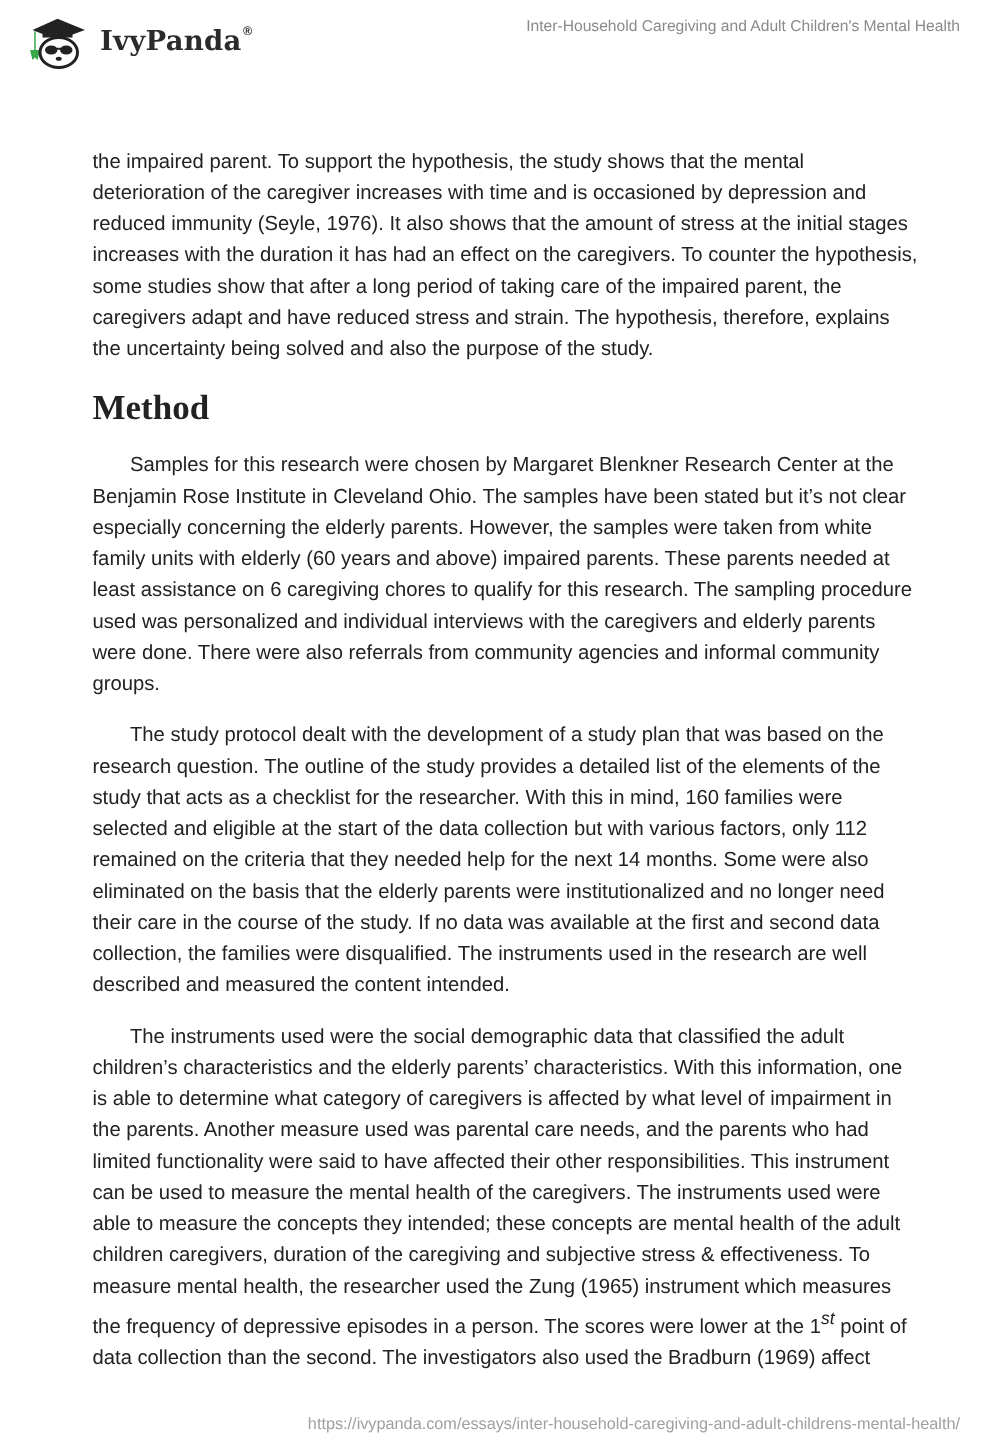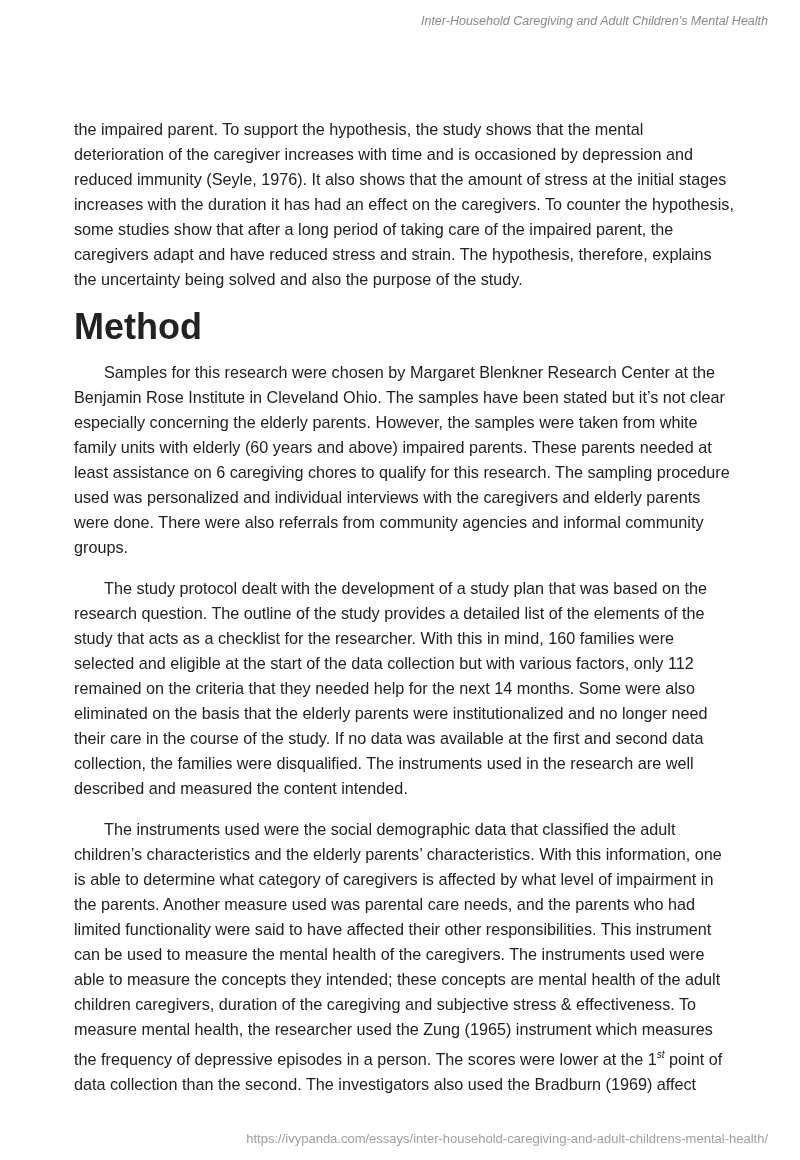--- a/index.html
+++ b/index.html
@@ -4,32 +4,51 @@
 <style>
   html, body { margin: 0; padding: 0; background: #ffffff; }
   body { width: 800px; height: 1160px; position: relative; overflow: hidden;
          font-family: "Liberation Sans", sans-serif; color: #1a1a1a; }
   .header { position: absolute; left: 0; top: 0; width: 800px; height: 60px; }
   .logo { position: absolute; left: 18px; top: 10px; display: flex; align-items: center; }
   .logo-mark { width: 56px; height: 46px; }
   .logo-text { font-family: "DejaVu Serif", serif; font-weight: bold; font-size: 22px;
                color: #2b2b2b; margin-left: 6px; letter-spacing: 0.2px; }
   .logo-text sup { font-size: 10px; font-family: "Liberation Sans", sans-serif; vertical-align: 12px; margin-left: 1px; }
-  .doc-title { position: absolute; right: 32px; top: 14px; font-size: 12.5px; color: #8a8a8a; font-style: italic; }
+  .doc-title { position: absolute; right: 32px; top: 14px; font-size: 12.5px; color: #8a8a8a; }
   .content { position: absolute; left: 74px; top: 70px; width: 660px; margin-top: 47px; }
   p { margin: 0 0 16px 0; font-size: 16.2px; line-height: 25px; color: #222; }
   p.indent { text-indent: 30px; }
-  h2 { font-size: 36px; font-weight: bold; margin: 18px 0 16px 0; line-height: 34px; color: #222; }
-  sup.ord { font-size: 10px; vertical-align: 7px; font-style: italic; }
+  h2 { font-size: 28px; font-weight: bold; margin: 18px 0 16px 0; line-height: 34px; color: #222; font-family: Liberation Serif, serif; }
+  sup.ord { font-size: 14px; vertical-align: 7px; font-style: italic; }
   .footer-url { position: absolute; right: 32px; top: 1131px; font-size: 13px; color: #a0a0a0; }
 </style>
 </head>
 <body>
 
 <div class="header">
+  <div class="logo">
+    <svg class="logo-mark" viewBox="0 0 56 46">
+
+      <polygon points="8,14 28,5 50,14 28,22" fill="#222"></polygon>
+      <rect x="16" y="14" width="24" height="6" fill="#222"></rect>
+
+      <line x1="10" y1="15" x2="10" y2="30" stroke="#3aa84a" stroke-width="1.2"></line>
+      <path d="M6,30 L14,30 L12,38 L10,36 L8,38 Z" fill="#3aa84a"></path>
+
+      <ellipse cx="29" cy="32" rx="15" ry="12" fill="#ffffff" stroke="#222" stroke-width="2.4"></ellipse>
+
+      <ellipse cx="23" cy="30" rx="5" ry="3.6" fill="#222"></ellipse>
+      <ellipse cx="35" cy="30" rx="5" ry="3.6" fill="#222"></ellipse>
+      <line x1="27" y1="29" x2="31" y2="29" stroke="#222" stroke-width="1.5"></line>
+
+      <ellipse cx="29" cy="37" rx="2.4" ry="1.6" fill="#222"></ellipse>
+    </svg>
+    <span class="logo-text"><span>IvyPanda</span><sup>®</sup></span>
+  </div>
   <div class="doc-title">Inter-Household Caregiving and Adult Children's Mental Health</div>
 </div>
 
 <div class="content">
   <p>the impaired parent. To support the hypothesis, the study shows that the mental deterioration of the caregiver increases with time and is occasioned by depression and reduced immunity (Seyle, 1976). It also shows that the amount of stress at the initial stages increases with the duration it has had an effect on the caregivers. To counter the hypothesis, some studies show that after a long period of taking care of the impaired parent, the caregivers adapt and have reduced stress and strain. The hypothesis, therefore, explains the uncertainty being solved and also the purpose of the study.</p>
   <h2>Method</h2>
   <p class="indent">Samples for this research were chosen by Margaret Blenkner Research Center at the Benjamin Rose Institute in Cleveland Ohio. The samples have been stated but it’s not clear especially concerning the elderly parents. However, the samples were taken from white family units with elderly (60 years and above) impaired parents. These parents needed at least assistance on 6 caregiving chores to qualify for this research. The sampling procedure used was personalized and individual interviews with the caregivers and elderly parents were done. There were also referrals from community agencies and informal community groups.</p>
   <p class="indent">The study protocol dealt with the development of a study plan that was based on the research question. The outline of the study provides a detailed list of the elements of the study that acts as a checklist for the researcher. With this in mind, 160 families were selected and eligible at the start of the data collection but with various factors, only 112 remained on the criteria that they needed help for the next 14 months. Some were also eliminated on the basis that the elderly parents were institutionalized and no longer need their care in the course of the study. If no data was available at the first and second data collection, the families were disqualified. The instruments used in the research are well described and measured the content intended.</p>
   <p class="indent"><span>The instruments used were the social demographic data that classified the adult children’s characteristics and the elderly parents’ characteristics. With this information, one is able to determine what category of caregivers is affected by what level of impairment in the parents. Another measure used was parental care needs, and the parents who had limited functionality were said to have affected their other responsibilities. This instrument can be used to measure the mental health of the caregivers. The instruments used were able to measure the concepts they intended; these concepts are mental health of the adult children caregivers, duration of the caregiving and subjective stress &amp; effectiveness. To measure mental health, the researcher used the Zung (1965) instrument which measures the frequency of depressive episodes in a person. The scores were lower at the 1</span><sup class="ord">st</sup><span> point of data collection than the second. The investigators also used the Bradburn (1969) affect</span></p>
 </div>

